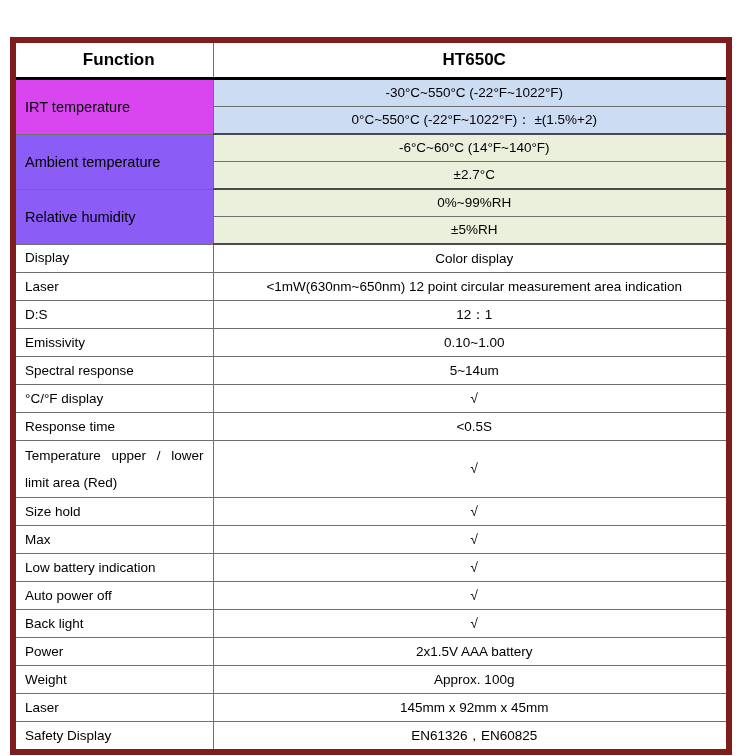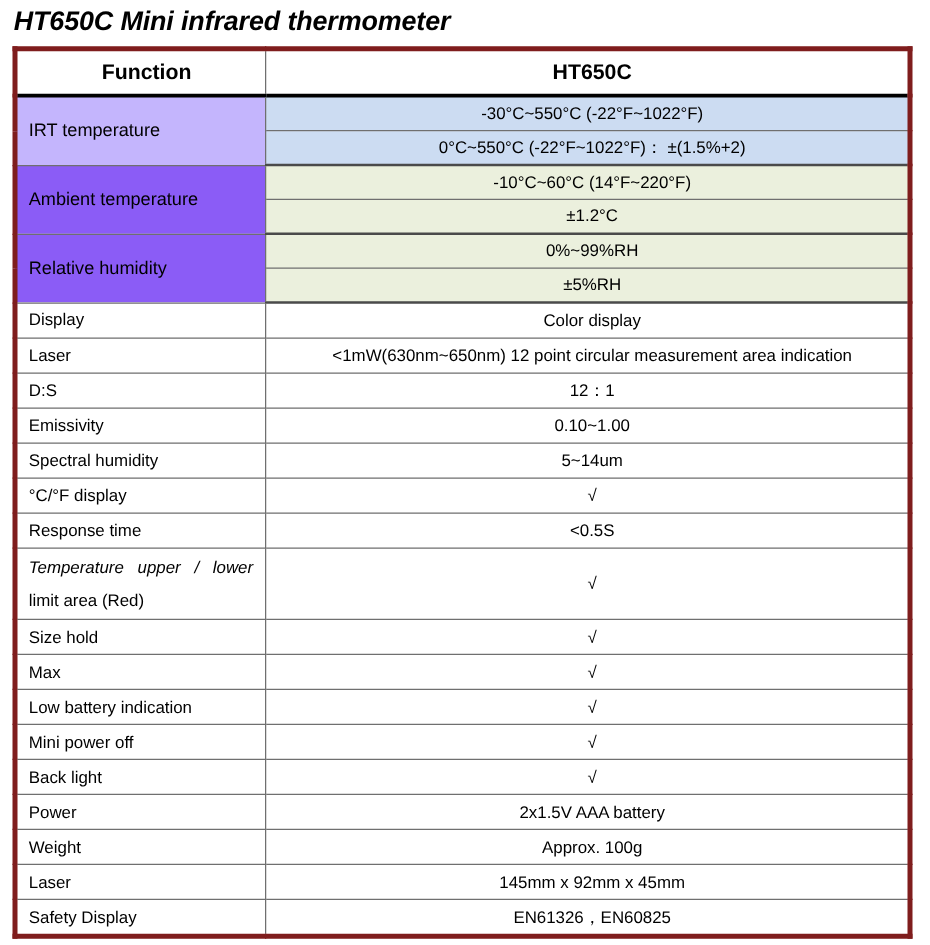--- a/index.html
+++ b/index.html
@@ -31,21 +31,21 @@
     white-space: nowrap;
     line-height: 30px;
   }
   .spec-table {
     position: absolute;
     left: 10px;
     top: 37px;
     width: 716px;
     border-collapse: collapse;
     table-layout: fixed;
-    border: 4px solid #7f1d1d;
+    border: 6px solid #7f1d1d;
   }
   .spec-table col.c-fn { width: 200px; }
   .spec-table col.c-val { width: 516px; }
 
   .spec-table td {
     border: 1px solid #6f6f6f;
     font-size: 13.5px;
     line-height: 16px;
     padding: 0 0 0 9px;
     vertical-align: middle;
@@ -68,21 +68,21 @@
     padding-left: 0;
     border-bottom: 3px solid #000000;
   }
 
   
   td.fn-group {
     font-size: 14.5px;
     border-right: 1px solid #6f6f6f;
   }
   .band-blue td { background: #c3d6ef; margin-left: 28px; }
-  .band-blue td.fn-group { background: #c4b5fd; }
+  .band-blue td.fn-group { background: #d946ef; }
   .band-blue td.val { background: #ccdcf2; }
 
   .band-green td { background: #e8eed8; }
   .band-green td.fn-group { background: #8b5cf6; }
   .band-green td.val { background: #ebf0dd; }
 
   .grp-end td { border-bottom: 2px solid #4a4a4a; }
 
   tr.r-normal td { height: 27px; }
   tr.r-sub td { height: 26px; }
@@ -91,38 +91,36 @@
   td.alarm-label {
     padding-left: 9px;
     padding-right: 9px;
     line-height: 27px;
   }
   .alarm-l1 {
     display: block;
     text-align: justify;
     text-align-last: justify;
     white-space: nowrap;
-    font-style: italic;
   }
   .alarm-l2 {
     display: block;
     text-align: left;
   }
   .check {
     font-size: 14px;
     line-height: 16px;
   }
   .val-laser { font-size: 13.5px; }
 </style>
 </head>
 <body>
 
 <div class="page">
 
-  <div class="doc-title">HT650C Mini infrared thermometer</div>
 
   <table class="spec-table">
     <colgroup>
       <col class="c-fn">
       <col class="c-val">
     </colgroup>
     <tbody>
 
       <tr class="header">
         <td class="fn">Function</td>
@@ -132,24 +130,24 @@
       <tr class="band-blue r-sub">
         <td class="fn fn-group" rowspan="2">IRT temperature</td>
         <td class="val">-30°C~550°C (-22°F~1022°F)</td>
       </tr>
       <tr class="band-blue r-sub grp-end">
         <td class="val">0°C~550°C (-22°F~1022°F)： ±(1.5%+2)</td>
       </tr>
 
       <tr class="band-green r-sub">
         <td class="fn fn-group" rowspan="2">Ambient temperature</td>
-        <td class="val">-10°C~60°C (14°F~220°F)</td>
+        <td class="val">-6°C~60°C (14°F~140°F)</td>
       </tr>
       <tr class="band-green r-sub grp-end">
-        <td class="val">±1.2°C</td>
+        <td class="val">±2.7°C</td>
       </tr>
 
       <tr class="band-green r-sub">
         <td class="fn fn-group" rowspan="2">Relative humidity</td>
         <td class="val">0%~99%RH</td>
       </tr>
       <tr class="band-green r-sub grp-end">
         <td class="val">±5%RH</td>
       </tr>
 
@@ -163,21 +161,21 @@
       </tr>
       <tr class="r-normal">
         <td class="fn">D:S</td>
         <td class="val">12：1</td>
       </tr>
       <tr class="r-normal">
         <td class="fn">Emissivity</td>
         <td class="val">0.10~1.00</td>
       </tr>
       <tr class="r-normal">
-        <td class="fn">Spectral humidity</td>
+        <td class="fn">Spectral response</td>
         <td class="val">5~14um</td>
       </tr>
       <tr class="r-normal">
         <td class="fn">°C/°F display</td>
         <td class="val check">√</td>
       </tr>
       <tr class="r-normal">
         <td class="fn">Response time</td>
         <td class="val">&lt;0.5S</td>
       </tr>
@@ -196,21 +194,21 @@
       </tr>
       <tr class="r-normal">
         <td class="fn">Max</td>
         <td class="val check">√</td>
       </tr>
       <tr class="r-normal">
         <td class="fn">Low battery indication</td>
         <td class="val check">√</td>
       </tr>
       <tr class="r-normal">
-        <td class="fn">Mini power off</td>
+        <td class="fn">Auto power off</td>
         <td class="val check">√</td>
       </tr>
       <tr class="r-normal">
         <td class="fn">Back light</td>
         <td class="val check">√</td>
       </tr>
       <tr class="r-normal">
         <td class="fn">Power</td>
         <td class="val">2x1.5V AAA battery</td>
       </tr>

